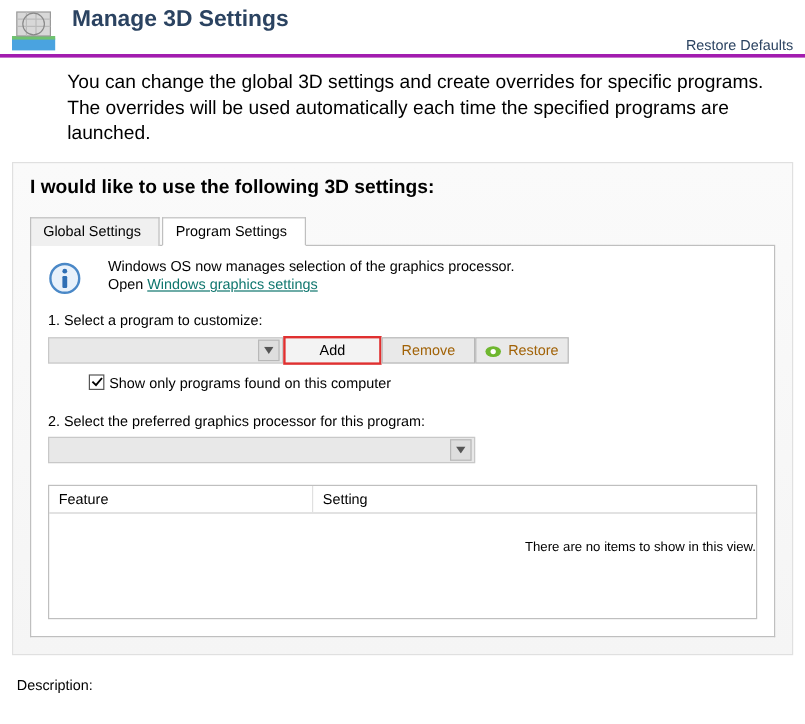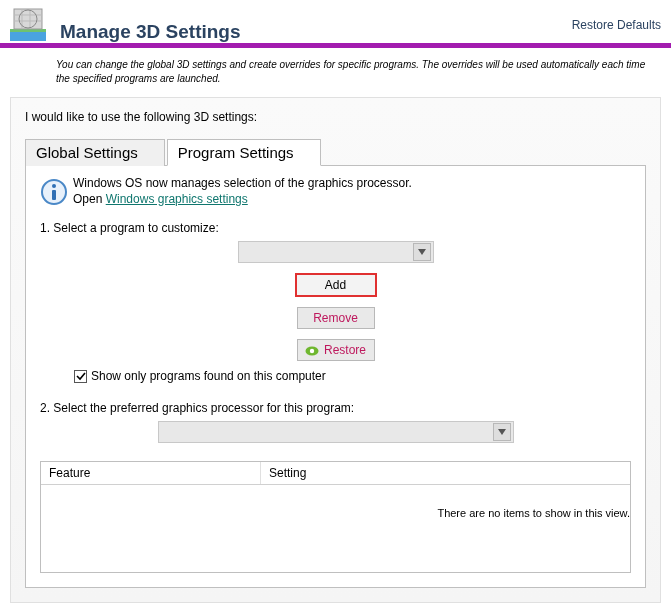--- a/index.html
+++ b/index.html
@@ -6,113 +6,110 @@
   body {
     margin: 0;
     font-family: "Segoe UI", Tahoma, sans-serif;
     font-size: 12px;
     background: #fff;
     color: #000;
     width: 671px;
   }
   .header {
     display: flex;
-    align-items: flex-end;
+    align-items: flex-start;
     padding: 4px 8px 0 8px;
-    border-bottom: 5px solid #a21caf;
+    border-bottom: 3px solid #a21caf;
     position: relative;
     height: 48px;
   }
   .header-icon {
     width: 40px; height: 40px;
     margin-right: 12px;
     flex-shrink: 0;
   }
   .page-title {
     font-size: 19px;
     font-weight: bold;
     color: #2b4361;
     margin-top: 2px;
   }
   .restore-link {
     position: absolute;
     right: 10px;
-    bottom: 11px;
+    bottom: 0;
     color: #2b4361;
     font-size: 12px;
     cursor: pointer;
   }
   .intro {
     padding: 10px 14px 6px 56px;
-    font-size: 10px;
+    font-size: 16px;
     line-height: 1.35;
-    font-style: italic;
   }
   .main-panel {
     margin: 6px 10px 10px 10px;
     border: 1px solid #e0e0e0;
     background: linear-gradient(#fafafa,#f5f5f5);
     padding: 12px 14px 14px 14px;
   }
   .section-label {
-    font-weight: normal;
-    font-size: 12px;
+    font-weight: bold;
+    font-size: 16px;
     margin-bottom: 14px;
   }
   .tabs {
     display: flex;
     border-bottom: 1px solid #bfbfbf;
     position: relative;
     margin-bottom: 0;
   }
   .tab {
-    padding: 4px 26px 4px 10px;
+    padding: 4px 15px 4px 10px;
     border: 1px solid #bfbfbf;
     border-bottom: none;
     background: #f0f0f0;
-    font-size: 15px;
+    font-size: 12px;
     cursor: pointer;
     position: relative;
     top: 1px;
     margin-right: 2px;
   }
   .tab.active {
     background: #fff;
     border-bottom: 1px solid #fff;
     top: 1px;
   }
   .tab-content {
     border: 1px solid #bfbfbf;
     border-top: none;
     background: #fff;
     padding: 10px 14px 14px 14px;
   }
   .info-row {
     display: flex;
-    align-items: center;
-    gap: 5px;
+    align-items: flex-end;
+    gap: 22px;
     margin-bottom: 14px;
   }
   .info-icon {
     width: 28px; height: 28px;
     flex-shrink: 0;
   }
   .info-text { font-size: 12px; line-height: 1.3; }
   .info-link {
     color: #0f766e;
     text-decoration: underline;
     cursor: pointer;
   }
   .step { font-size: 12px; margin-bottom: 6px; }
   .row-controls {
     display: flex;
-    gap: 10px;
     align-items: center;
     margin-bottom: 8px;
-    flex-direction: column;
   }
   .combo {
     height: 22px;
     background: #e8e8e8;
     border: 1px solid #c8c8c8;
     display: flex;
     align-items: center;
     justify-content: flex-end;
     padding-right: 2px;
   }
@@ -132,21 +129,21 @@
     padding: 0 0;
     border: 1px solid #b8b8b8;
     background: #e9e9e9;
     font-size: 12px;
     display: flex;
     align-items: center;
     justify-content: center;
     width: 78px;
     cursor: pointer;
   }
-  .btn.disabled { color: #be185d; cursor: default; }
+  .btn.disabled { color: #a16207; cursor: default; }
   .btn.highlight {
     border: 2px solid #e03030;
     background: #f3f3f3;
     width: 82px;
     height: 24px;
   }
   .btn.restore-btn { gap: 5px; }
   .nv-eye {
     width: 14px; height: 10px;
     display: inline-block;

